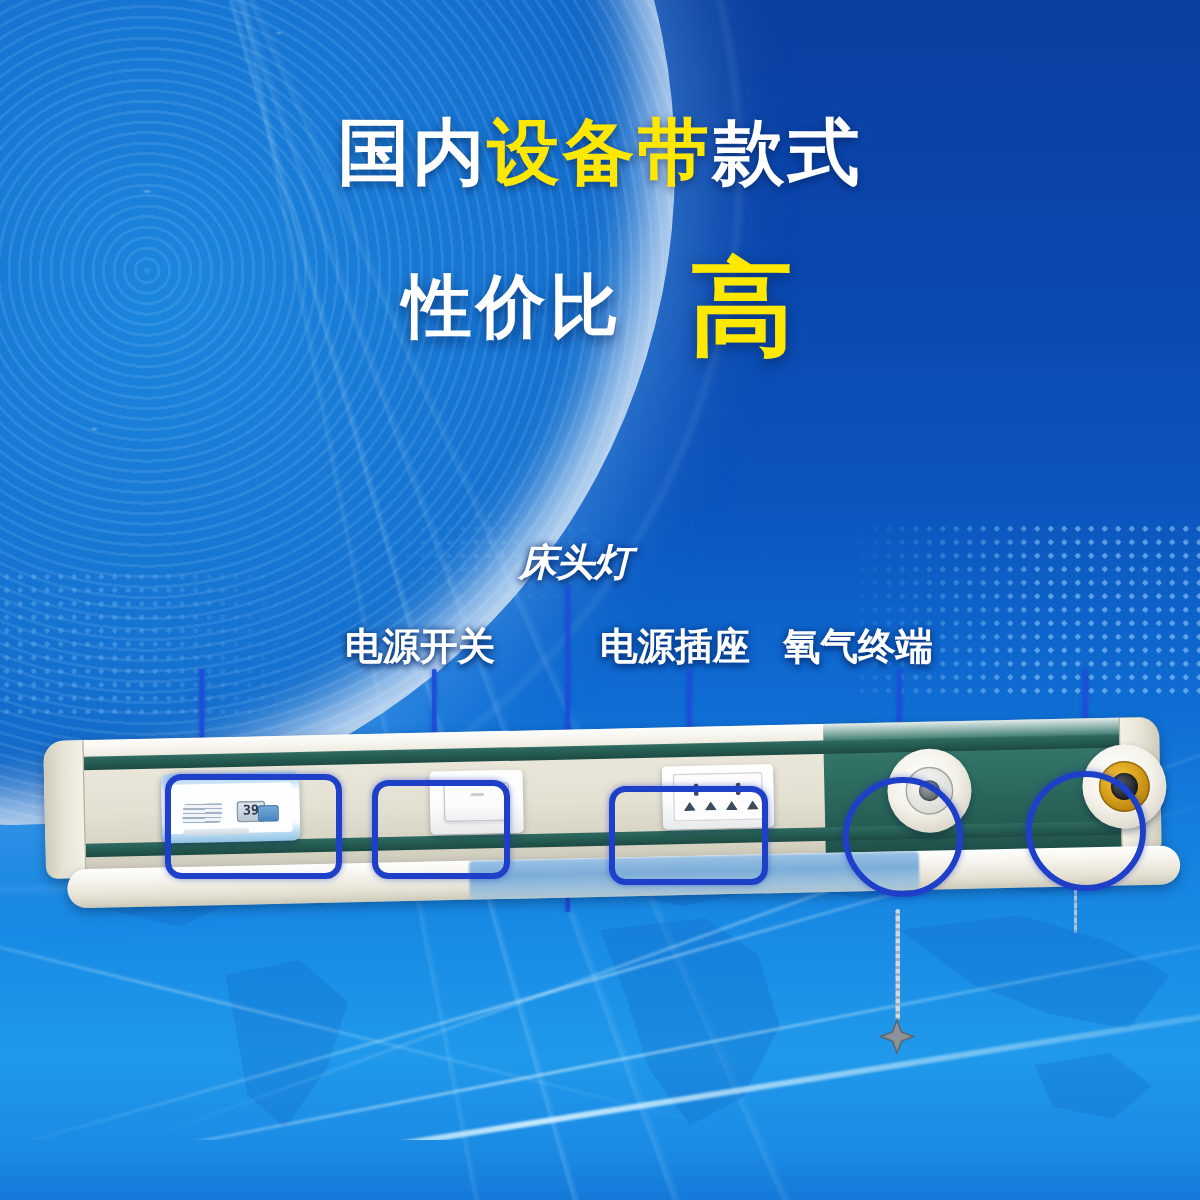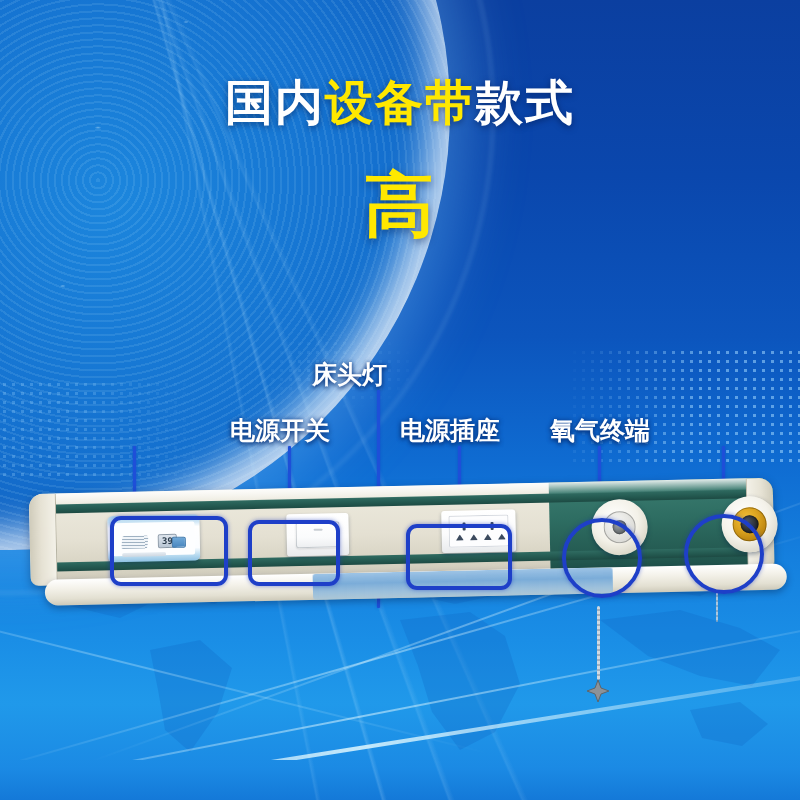--- a/index.html
+++ b/index.html
@@ -332,38 +332,39 @@
 
   <div class="dots dots-l"></div>
   <div class="dots dots-c"></div>
   <div class="dots dots-r"></div>
 
   <div class="headline">
     <div class="title-row">
       <span class="t-white">国内</span><span class="t-yellow">设备带</span><span class="t-white">款式</span>
     </div>
     <div class="sub-row">
+      <span class="sub-white">性价比</span>
       <span class="sub-yellow">高</span>
     </div>
   </div>
 
   <div class="callouts">
 
     <div class="leader" style="left:133px;top:446px;height:58px;"></div>
 
     <div class="callout-label" style="left:230px;top:414px;">电源开关</div>
     <div class="leader" style="left:288px;top:446px;height:60px;"></div>
 
-    <div class="callout-label" style="left:312px;top:358px;">床头灯</div>
+    <div class="callout-label" style="left:346px;top:358px;font-style:italic;">床头灯</div>
     <div class="leader" style="left:377px;top:390px;height:218px;"></div>
 
     <div class="callout-label" style="left:400px;top:414px;">电源插座</div>
     <div class="leader" style="left:458px;top:446px;height:62px;"></div>
 
-    <div class="callout-label" style="left:550px;top:414px;">氧气终端</div>
+    <div class="callout-label" style="left:522px;top:414px;">氧气终端</div>
     <div class="leader" style="left:598px;top:446px;height:70px;"></div>
 
     <div class="leader" style="left:722px;top:446px;height:66px;"></div>
   </div>
 
   <div class="panel-wrap">
     <div class="panel">
 
       <div class="panel-body">
         <div class="green-block" style="left:520px;width:224px;"></div>

